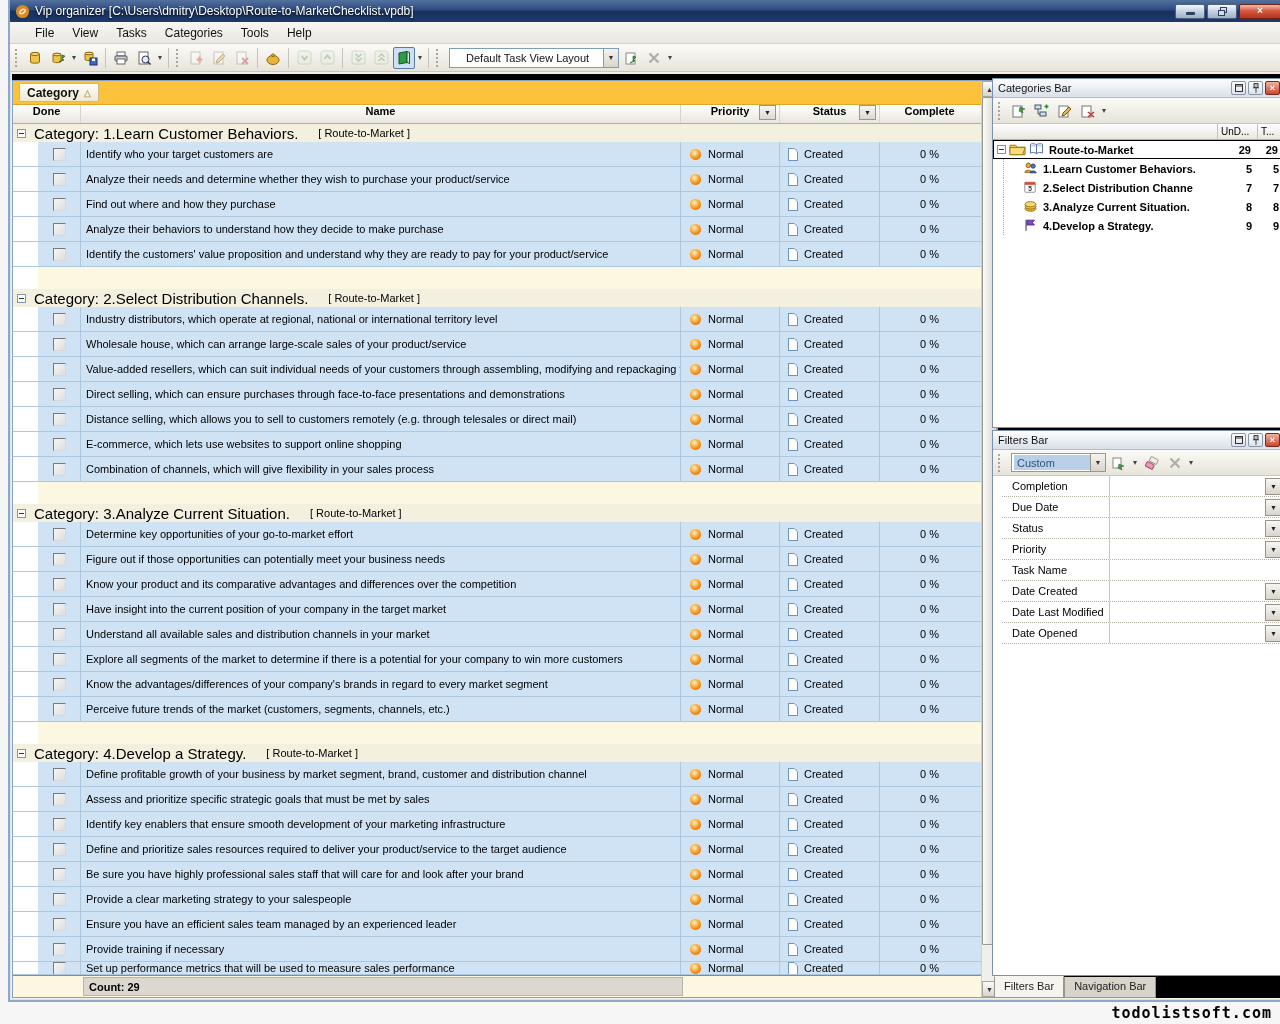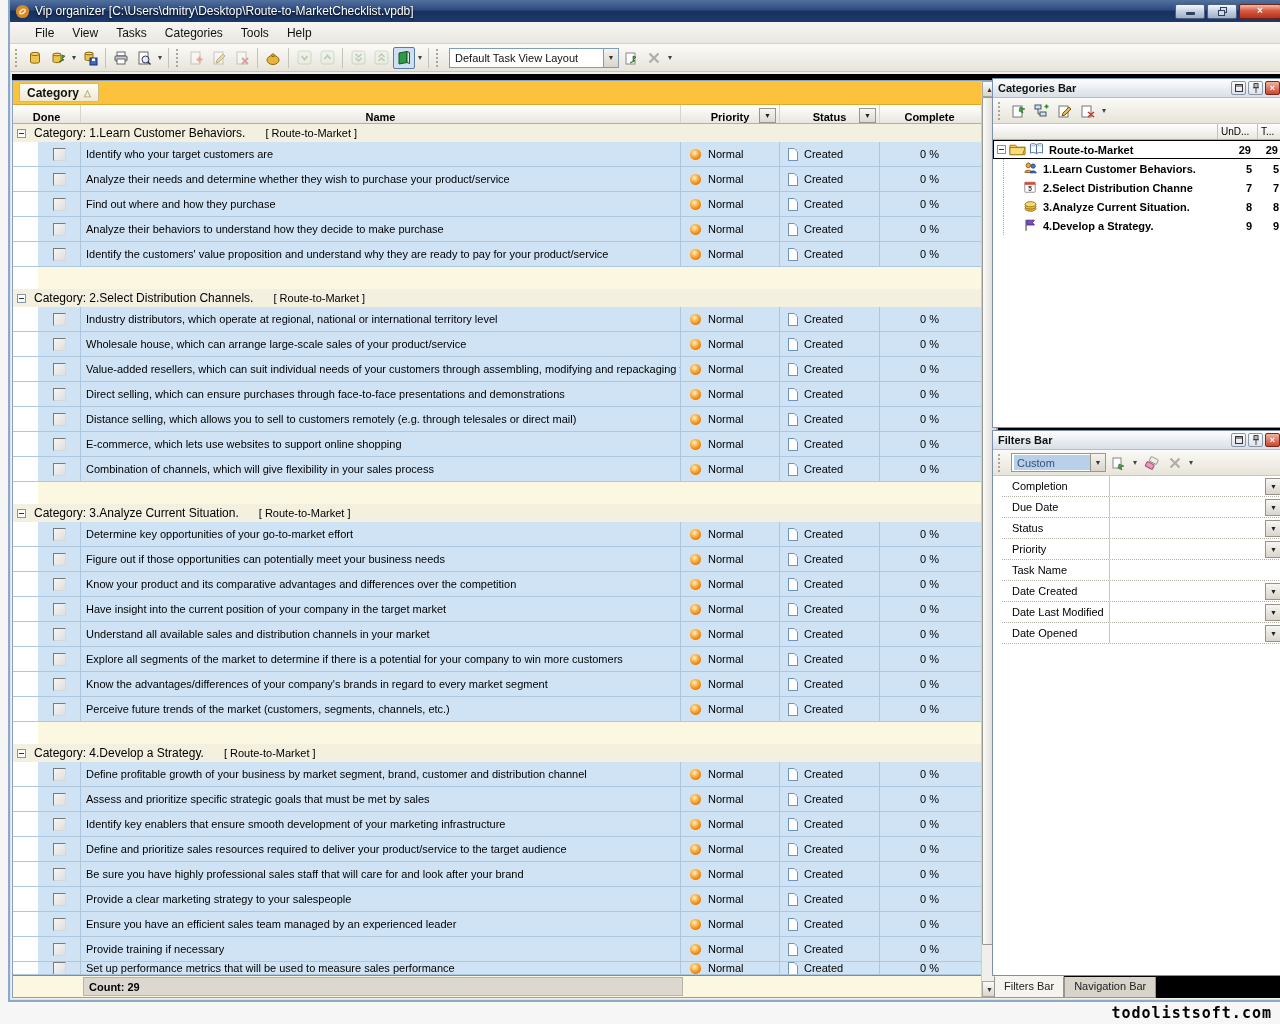--- a/index.html
+++ b/index.html
@@ -30,56 +30,56 @@
   
   .toolbar { height:28px; display:flex; align-items:center; gap:1px; padding-left:2px;
     background:linear-gradient(#fcfbf8,#e7e4da); border-bottom:1px solid #c9c6bc; }
   .grip { width:5px; height:18px; margin:0 3px; border-left:2px dotted #a9a69c; }
   .tb-btn { width:22px; height:22px; display:flex; align-items:center; justify-content:center; border:1px solid transparent; border-radius:2px; }
   .tb-btn.disabled { opacity:.42; }
   .tb-btn.pressed { border-color:#5a7aa8; background:#cfe0f2; }
   .tb-caret { font-size:8px; color:#444; padding:0 2px; align-self:center; }
   .tb-sep { width:1px; height:20px; background:#c5c2b8; margin:0 3px; }
   .layout-combo { display:flex; align-items:center; height:20px; width:170px; background:#fff; border:1px solid #7f9db9; margin-left:4px; }
-  .layout-combo .combo-text { flex:1; padding-left:5px; font-size:11px; color:#111; white-space:nowrap; overflow:hidden; }
+  .layout-combo .combo-text { flex:1; padding-left:16px; font-size:11px; color:#111; white-space:nowrap; overflow:hidden; }
   .combo-dd { width:15px; height:100%; background:linear-gradient(#f5f3ef,#d9d5cc); border-left:1px solid #9a968e;
     display:flex; align-items:center; justify-content:center; font-size:7px; color:#333; }
 
   
   .content { position:absolute; top:74px; left:2px; right:2px; bottom:2px; background:#000000; }
 
   
   .task-panel { position:absolute; left:0; top:6px; width:986px; bottom:0; background:#fff; border:1px solid #8aa0b8; }
   .group-band { height:24px; background:#fcc23b; display:flex; align-items:center; padding-left:6px; border-bottom:1px solid #e0a82a; }
   .group-chip { height:19px; display:flex; align-items:center; gap:5px; padding:0 7px;
     background:linear-gradient(#fffef8,#efe9d2); border:1px solid #c8ba8c; font-weight:bold; font-size:12px; color:#111; }
   .sort-tri { font-size:9px; color:#b3a67a; }
 
   .hdr-row { display:flex; height:19px; background:linear-gradient(#ffffff,#e9e6de); border-bottom:1px solid #b2afa3; width:968px; }
-  .hdr-cell { display:flex; align-items:flex-end; justify-content:center; font-weight:bold; font-size:11px; color:#000;
+  .hdr-cell { display:flex; align-items:flex-start; justify-content:center; font-weight:bold; font-size:11px; color:#000;
     border-right:1px solid #d8d5ca; position:relative; }
   .dd-btn { width:17px; height:15px; margin-right:2px; background:linear-gradient(#f8f6f2,#dcd8d0); border:1px solid #9a968e;
     display:flex; align-items:center; justify-content:center; font-size:7px; color:#222; position:absolute; right:1px; }
 
   .c-indent { width:25px; background:#fff; flex:none; }
   .c-done { width:43px; flex:none; display:flex; align-items:center; justify-content:center; border-right:1px solid #adc8de; }
   .c-name { width:600px; flex:none; display:flex; align-items:center; padding-left:5px; border-right:1px solid #adc8de; overflow:hidden; }
   .c-priority { width:99px; flex:none; display:flex; align-items:center; gap:6px; padding-left:8px; border-right:1px solid #adc8de; }
   .c-status { width:100px; flex:none; display:flex; align-items:center; gap:6px; padding-left:8px; border-right:1px solid #adc8de; }
   .c-complete { width:99px; flex:none; display:flex; align-items:center; justify-content:center; }
   .hdr-done { width:68px; } .hdr-name { width:600px; } .hdr-priority { width:99px; } .hdr-status { width:100px; } .hdr-complete { width:99px; border-right:none; }
 
   .rows-area { width:968px; }
   .task-row { display:flex; height:25px; background:#cfe3f4; border-bottom:1px solid #adc8de; }
   .task-row.row-clipped { height:13px; overflow:hidden; }
   .task-name { font-size:11px; color:#000; white-space:nowrap; }
   .cat-row { height:18px; display:flex; align-items:center; background:#f4f0df; padding-left:4px; gap:6px; }
   .expand-box { width:9px; height:9px; border:1px solid #8096ac; background:#fff; position:relative; flex:none; }
   .expand-box::after { content:''; position:absolute; left:1px; right:1px; top:3px; height:1px; background:#333; }
-  .cat-label { font-size:12px; color:#000; margin-left:2px; }
+  .cat-label { font-size:15px; color:#000; margin-left:2px; }
   .cat-tag { font-size:11px; color:#000; margin-left:14px; }
   .spacer-row { height:22px; background:#fbf7e1; display:flex; }
   .spacer-row .sp-indent { width:25px; background:#fff; }
   .footer-row { height:22px; background:#fbf7e1; border-top:1px solid #8a8a8a; display:flex; align-items:center; }
   .count-box { margin-left:70px; width:600px; height:19px; background:#dcd8d0; border:1px solid #b8b4aa;
     display:flex; align-items:center; padding-left:5px; font-weight:bold; font-size:11px; }
 
   .checkbox { width:13px; height:13px; background:linear-gradient(135deg,#f6f6f6,#dedede);
     border:1px solid; border-color:#7a7a7a #d8d8d8 #d8d8d8 #7a7a7a; }
   .priority-icon { width:13px; height:13px; border-radius:50%; flex:none; border:1px solid #e8e0d2;
@@ -99,21 +99,21 @@
   .vs-thumb { position:absolute; left:0; width:15px; top:16px; bottom:52px;
     background:linear-gradient(90deg,#fbfbfa,#d7d4cc); border:1px solid #9a978e; border-radius:1px; }
 
   
   .dock { position:absolute; right:0; top:4px; width:292px; bottom:0; }
   .panel { position:absolute; left:0; right:0; background:#fff; border:1px solid #7a90ac; }
   .panel-cats { top:0; height:350px; }
   .panel-filters { top:352px; bottom:22px; }
   .panel-header { height:19px; display:flex; align-items:center; padding:0 3px 0 5px;
     background:linear-gradient(#fdfdfc,#d8dfe9); border-bottom:1px solid #b4bcc9; }
-  .panel-title { font-size:11px; color:#111;font-weight:bold; }
+  .panel-title { font-size:11px; color:#111; }
   .panel-btns { margin-left:auto; display:flex; gap:2px; }
   .p-btn { width:15px; height:14px; border:1px solid #8a96a8; border-radius:2px; background:linear-gradient(#fdfdfc,#dde3ec);
     display:flex; align-items:center; justify-content:center; font-size:9px; color:#333; }
   .p-btn.close { background:linear-gradient(#f0b0a0,#cc4530); border-color:#7a2a1a; color:#fff; font-weight:bold; }
   .panel-toolbar { height:26px; display:flex; align-items:center; gap:2px; padding-left:2px;
     background:linear-gradient(#fbfaf7,#e7e4da); border-bottom:1px solid #c9c6bc; }
   .pt-btn { width:21px; height:21px; display:flex; align-items:center; justify-content:center; }
 
   .tree-colhead { height:16px; display:flex; background:linear-gradient(#ffffff,#e9e6de); border-bottom:1px solid #b2afa3; }
   .tree-colhead .tc-spacer { flex:1; }

